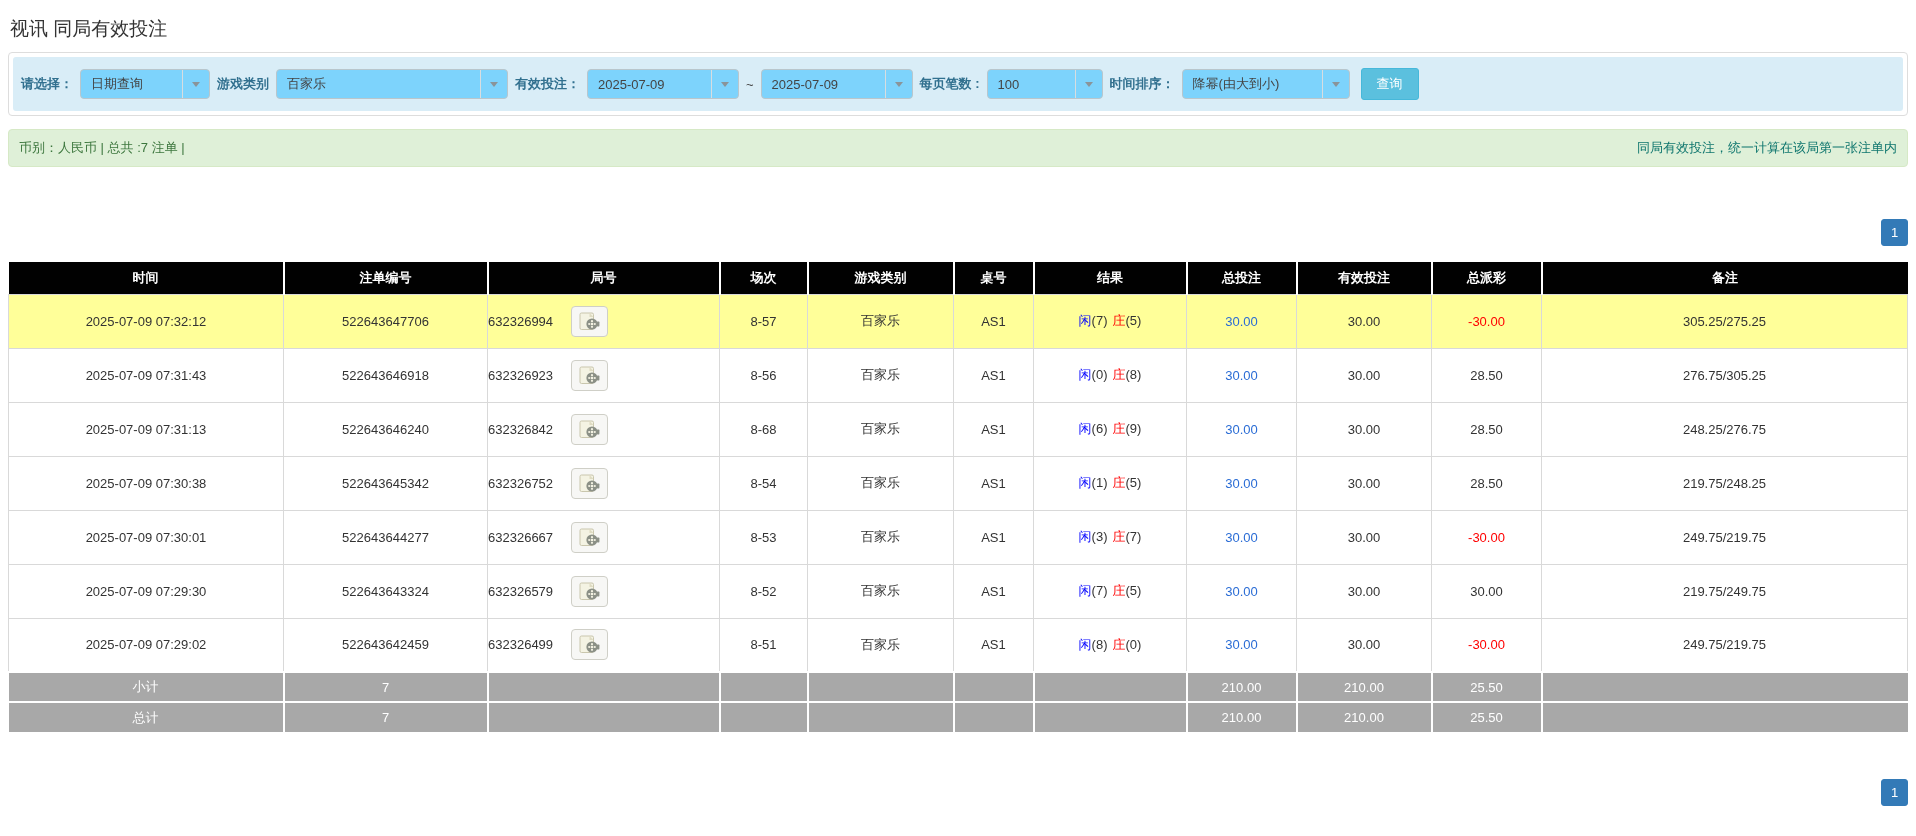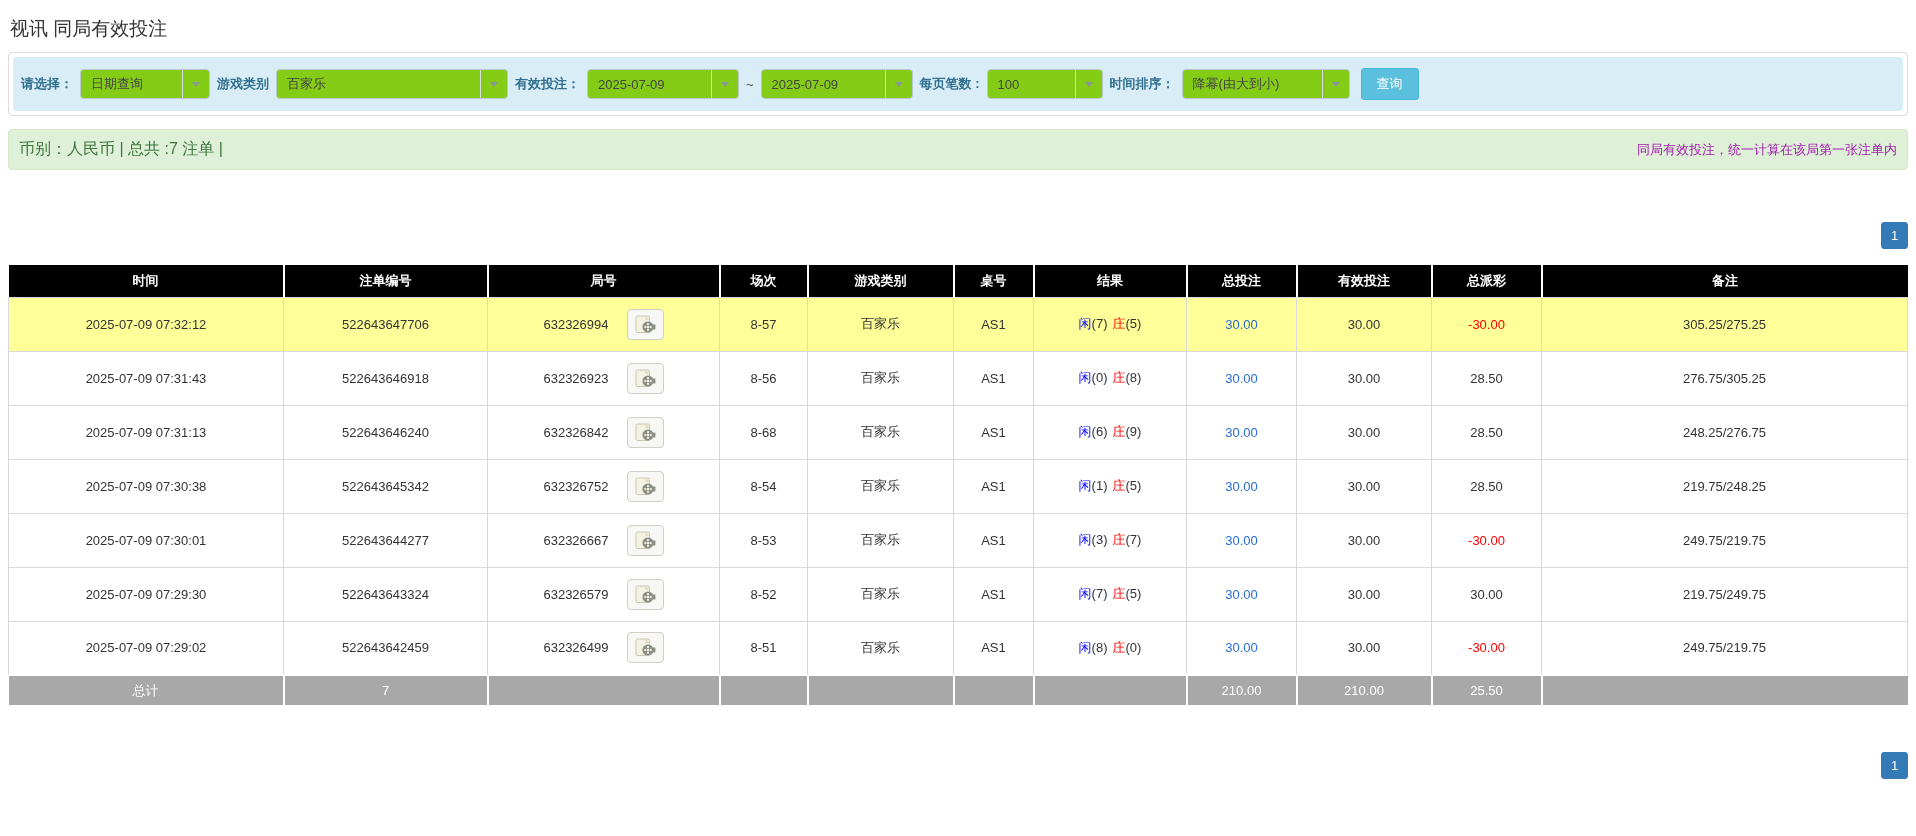--- a/index.html
+++ b/index.html
@@ -6,49 +6,49 @@
   html,body { background:#fff; font-family:"Liberation Sans","DejaVu Sans",sans-serif; color:#333; }
   body { width:1916px; min-height:836px; padding:0 8px; }
 
   
   .page-title { font-size:19px; font-weight:500; color:#333; padding:16px 2px 10px; }
 
   
   .filter-panel { border:1px solid #ddd; border-radius:4px; background:#fff; padding:4px; }
   .filter-strip { background:#d9edf7; border-radius:3px; padding:11px 8px; display:flex; align-items:center; gap:7px; }
   .f-label { color:#31708f; font-weight:bold; font-size:13px; white-space:nowrap; }
-  .sel { display:inline-flex; align-items:stretch; background:#84cc16; border:1px solid #b9c6cc; border-radius:4px; height:30px; overflow:hidden; cursor:pointer; }
+  .sel { display:inline-flex; align-items:stretch; background:#7dd3fc; border:1px solid #b9c6cc; border-radius:4px; height:30px; overflow:hidden; cursor:pointer; }
   .sel .val { display:flex; align-items:center; padding:0 10px; font-size:13px; color:#444; flex:1; white-space:nowrap; }
   .sel .caret-box { width:27px; display:flex; align-items:center; justify-content:center; border-left:1px solid #d7dde0; }
   .caret { width:0; height:0; border-left:4px solid transparent; border-right:4px solid transparent; border-top:5px solid #8a9499; }
   .w-select { width:130px; } .w-game { width:232px; } .w-date { width:152px; } .w-size { width:116px; } .w-sort { width:168px; }
   .tilde { font-size:13px; color:#444; }
   .btn-search { background:#5bc0de; border:1px solid #46b8da; color:#fff; font-size:13px; border-radius:3px; padding:6px 15px; margin-left:4px; cursor:pointer; }
 
   
   .summary-bar { margin-top:13px; background:#dff0d8; border:1px solid #d6e9c6; border-radius:4px; padding:9px 10px; display:flex; justify-content:space-between; align-items:center; }
-  .summary-left { color:#3c763d; font-size:16px; }
-  .summary-notice { color:#a21caf; font-size:13px; }
+  .summary-left { color:#3c763d; font-size:13px; }
+  .summary-notice { color:#0f766e; font-size:13px; }
 
   
   .pager-row { display:flex; justify-content:flex-end; }
   .pager-top { margin:52px 0 16px; }
   .pager-bottom { margin:47px 0 20px; }
   .page-btn { min-width:27px; height:27px; background:#337ab7; border:1px solid #337ab7; color:#fff; font-size:13px; border-radius:3px; cursor:pointer; display:flex; align-items:center; justify-content:center; }
 
   
   table.records { width:1900px; border-collapse:collapse; table-layout:fixed; }
   .records th { background:#010101; color:#fff; font-size:13px; font-weight:bold; height:32px; text-align:center; border-left:2px solid #fff; }
   .records th:first-child { border-left:none; }
   .records td { border:1px solid #d9d9d9; font-size:13px; text-align:center; height:54px; color:#333; background:#fff; }
   .records tr.highlight td { background:#ffff99; }
   .p-label { color:#0000ff; } .b-label { color:#ff0000; margin-left:5px; }
   .bet-link { color:#2a6cd5; text-decoration:none; cursor:pointer; }
   .payout.neg { color:#ff0000; }
-  .round-wrap { display:flex; align-items:center; justify-content:center; gap:18px; }
+  .round-wrap { display:flex; align-items:center; gap:18px; }
   .video-btn { width:37px; height:31px; background:#f7f7f5; border:1px solid #cfcfc7; border-radius:4px; cursor:pointer; display:inline-flex; align-items:center; justify-content:center; padding:0; }
   .records tr.sub-row td { background:#a8a8a8; color:#fff; height:30px; border:none; border-left:2px solid #fff; border-top:2px solid #fff; font-size:13px; }
   .records tr.sub-row td:first-child { border-left:none; }
 </style>
 </head>
 <body>
 
 <h1 class="page-title">视讯 同局有效投注</h1>
 
 <div class="filter-panel">
@@ -360,20 +360,33 @@
     <td>百家乐</td>
     <td>AS1</td>
     <td>
       <span class="p-label">闲</span><span>(8)</span><span class="b-label">庄</span><span>(0)</span>
     </td>
     <td><a href="#" class="bet-link">30.00</a></td>
     <td>30.00</td>
     <td class="payout neg">-30.00</td>
     <td>249.75/219.75</td>
   </tr>
+      <tr class="sub-row" id="subtotal-row">
+      <td>小计</td>
+      <td>7</td>
+      <td></td>
+        <td></td>
+        <td></td>
+      <td></td>
+        <td></td>
+      <td>210.00</td>
+      <td>210.00</td>
+      <td>25.50</td>
+      <td></td>
+    </tr>
     <tr class="sub-row">
       <td>总计</td>
       <td>7</td>
       <td></td>
         <td></td>
         <td></td>
       <td></td>
         <td></td>
       <td>210.00</td>
       <td>210.00</td>

